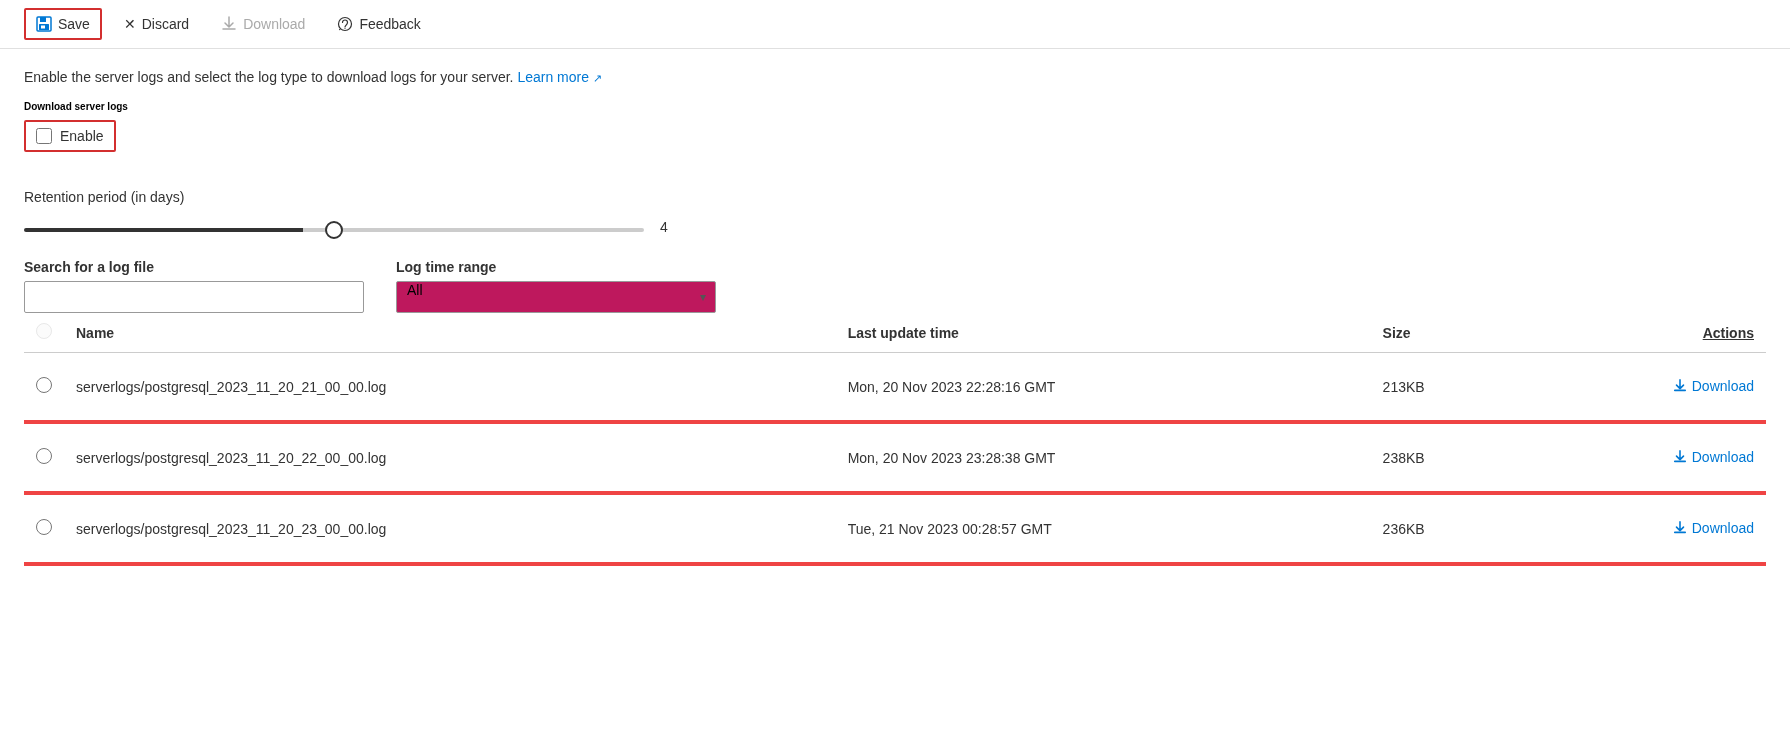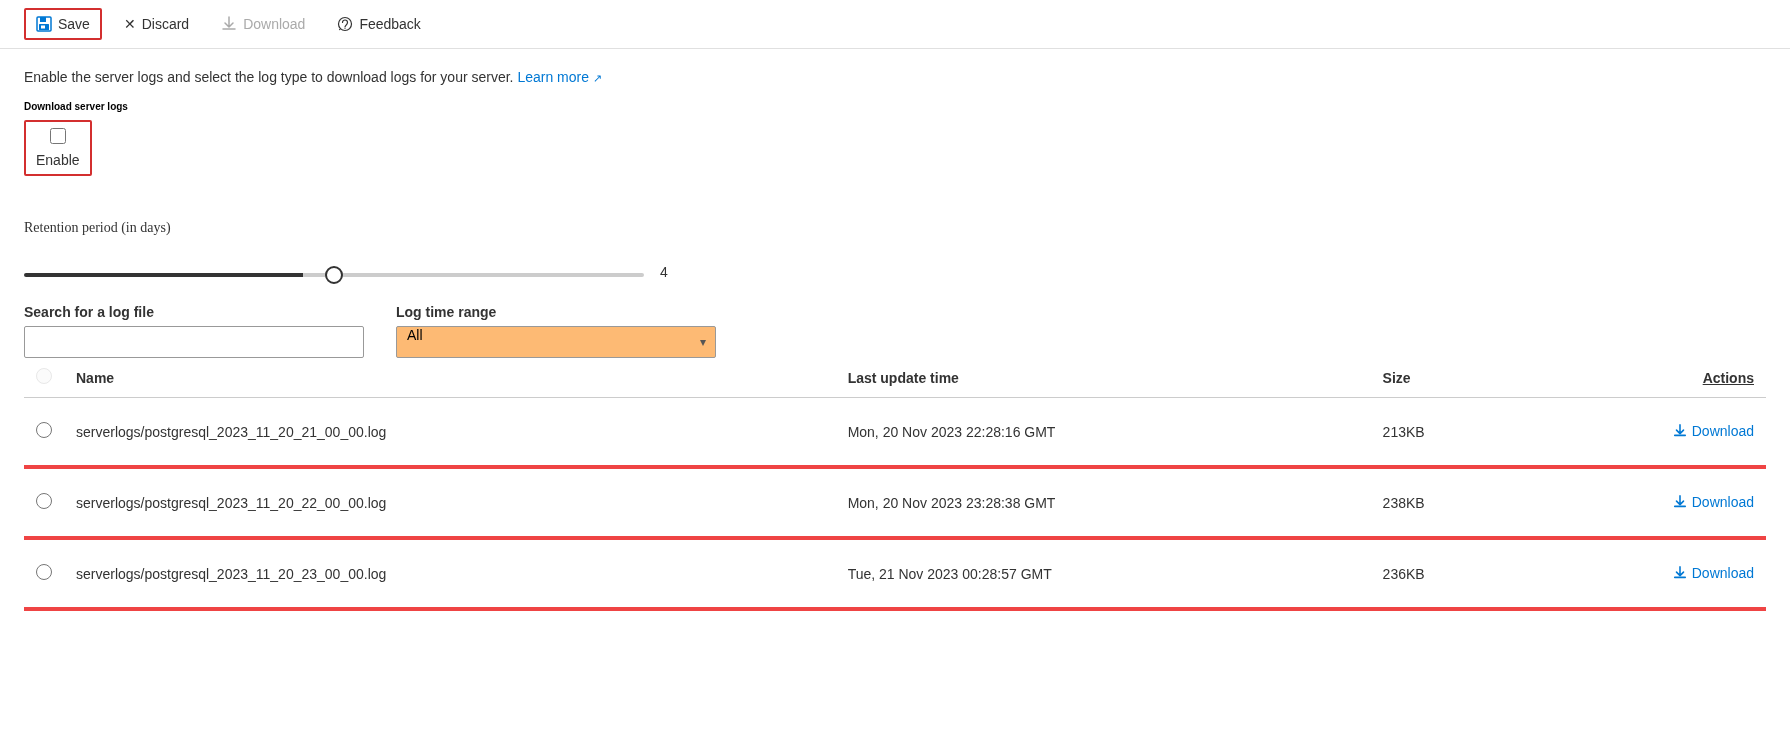--- a/index.html
+++ b/index.html
@@ -55,41 +55,39 @@
       font-weight: 600;
       margin-bottom: 8px;
       color: #000000;
     }
 
     
     .enable-row {
       display: flex;
       align-items: center;
       gap: 8px;
-      margin-bottom: 24px;
+      margin-bottom: 17px;
       border: 2px solid #d32f2f;
       padding: 6px 10px;
       display: inline-flex;
       border-radius: 2px;
-      flex-direction: column;
     }
     .enable-row input[type="checkbox"] {
       width: 16px;
       height: 16px;
       cursor: pointer;
     }
 
     
     .retention-section {
       margin-bottom: 24px;
     }
     .retention-label {
       font-size: 14px;
-      margin-bottom: 28px;
-      font-family: Liberation Serif, serif;
+      margin-bottom: 14px;
     }
     .slider-row {
       display: flex;
       align-items: center;
       gap: 16px;
     }
     .slider-container {
       width: 620px;
     }
     input[type="range"] {
@@ -147,21 +145,21 @@
     }
     .log-select {
       width: 100%;
       height: 32px;
       border: 1px solid #999;
       border-radius: 2px;
       padding: 0 32px 16px 10px;
       font-size: 14px;
       appearance: none;
       -webkit-appearance: none;
-      background: #fdba74;
+      background: #be185d;
       cursor: pointer;
       outline: none;
     }
     .select-arrow {
       position: absolute;
       right: 10px;
       top: 50%;
       transform: translateY(-50%);
       pointer-events: none;
       font-size: 12px;

